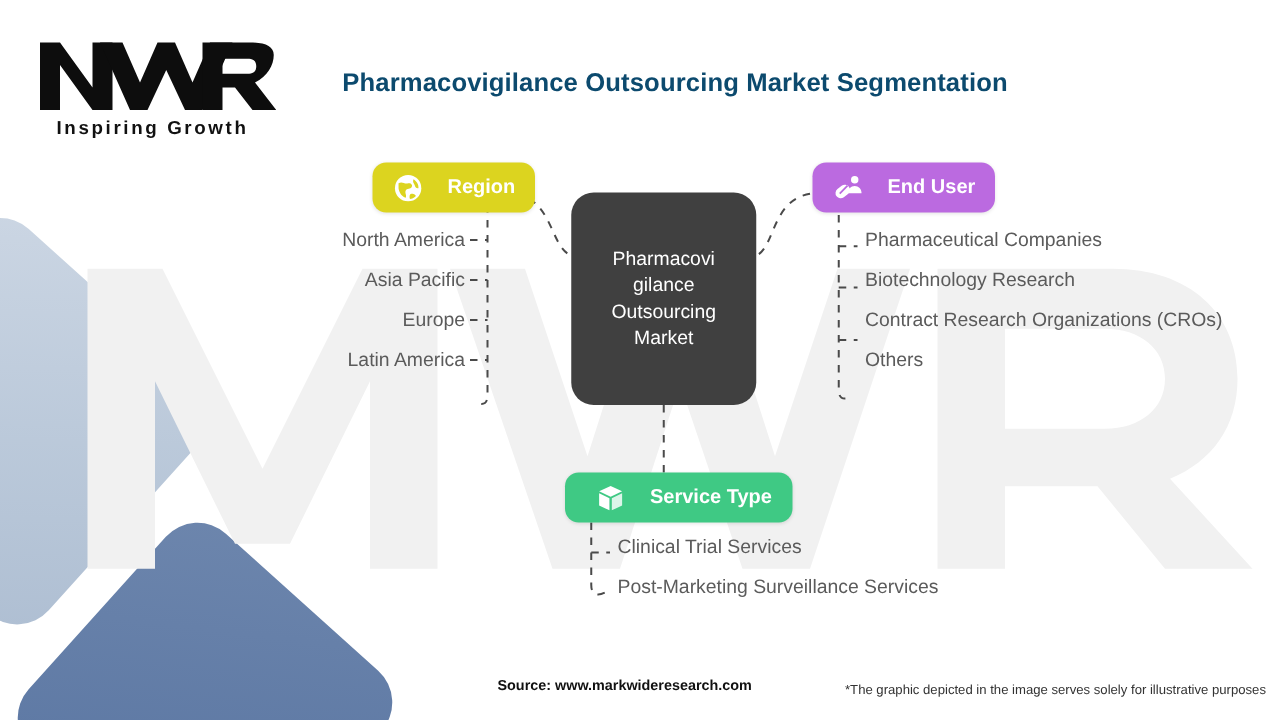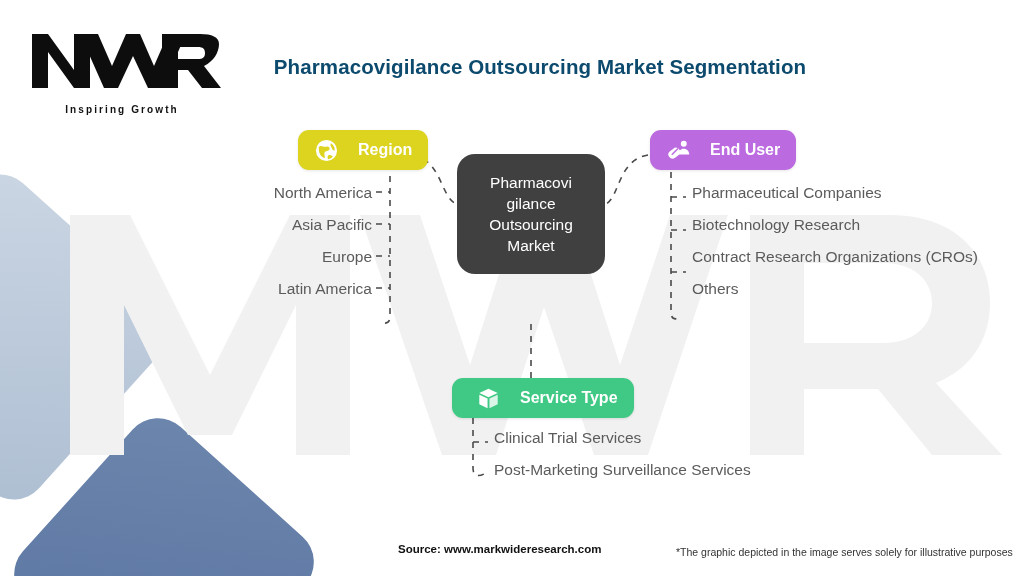--- a/index.html
+++ b/index.html
@@ -65,22 +65,22 @@
   .logo-mark { display: block; }
   .logo-name {
     margin-top: 1px;
     font-size: 16.5px;
     font-weight: bold;
     color: #111111;
     letter-spacing: .1px;
     white-space: nowrap;
   }
   .logo-tag {
-    margin-top: 12px;
-    font-size: 10px;
+    margin-top: 2px;
+    font-size: 15px;
     font-weight: bold;
     color: #111111;
     letter-spacing: 2.1px;
     white-space: nowrap;
   }
 
   
   .title {
     position: absolute;
     left: 0;
@@ -100,21 +100,21 @@
     left: 0; top: 0;
     width: 1024px; height: 576px;
   }
 
   
   .center-node {
     position: absolute;
     left: 457px;
     top: 154px;
     width: 148px;
-    height: 120px;
+    height: 170px;
     border-radius: 18px;
     background: #404040;
     color: #ffffff;
     display: flex;
     align-items: center;
     justify-content: center;
     text-align: center;
     font-size: 15.5px;
     line-height: 21px;
     font-weight: normal;

